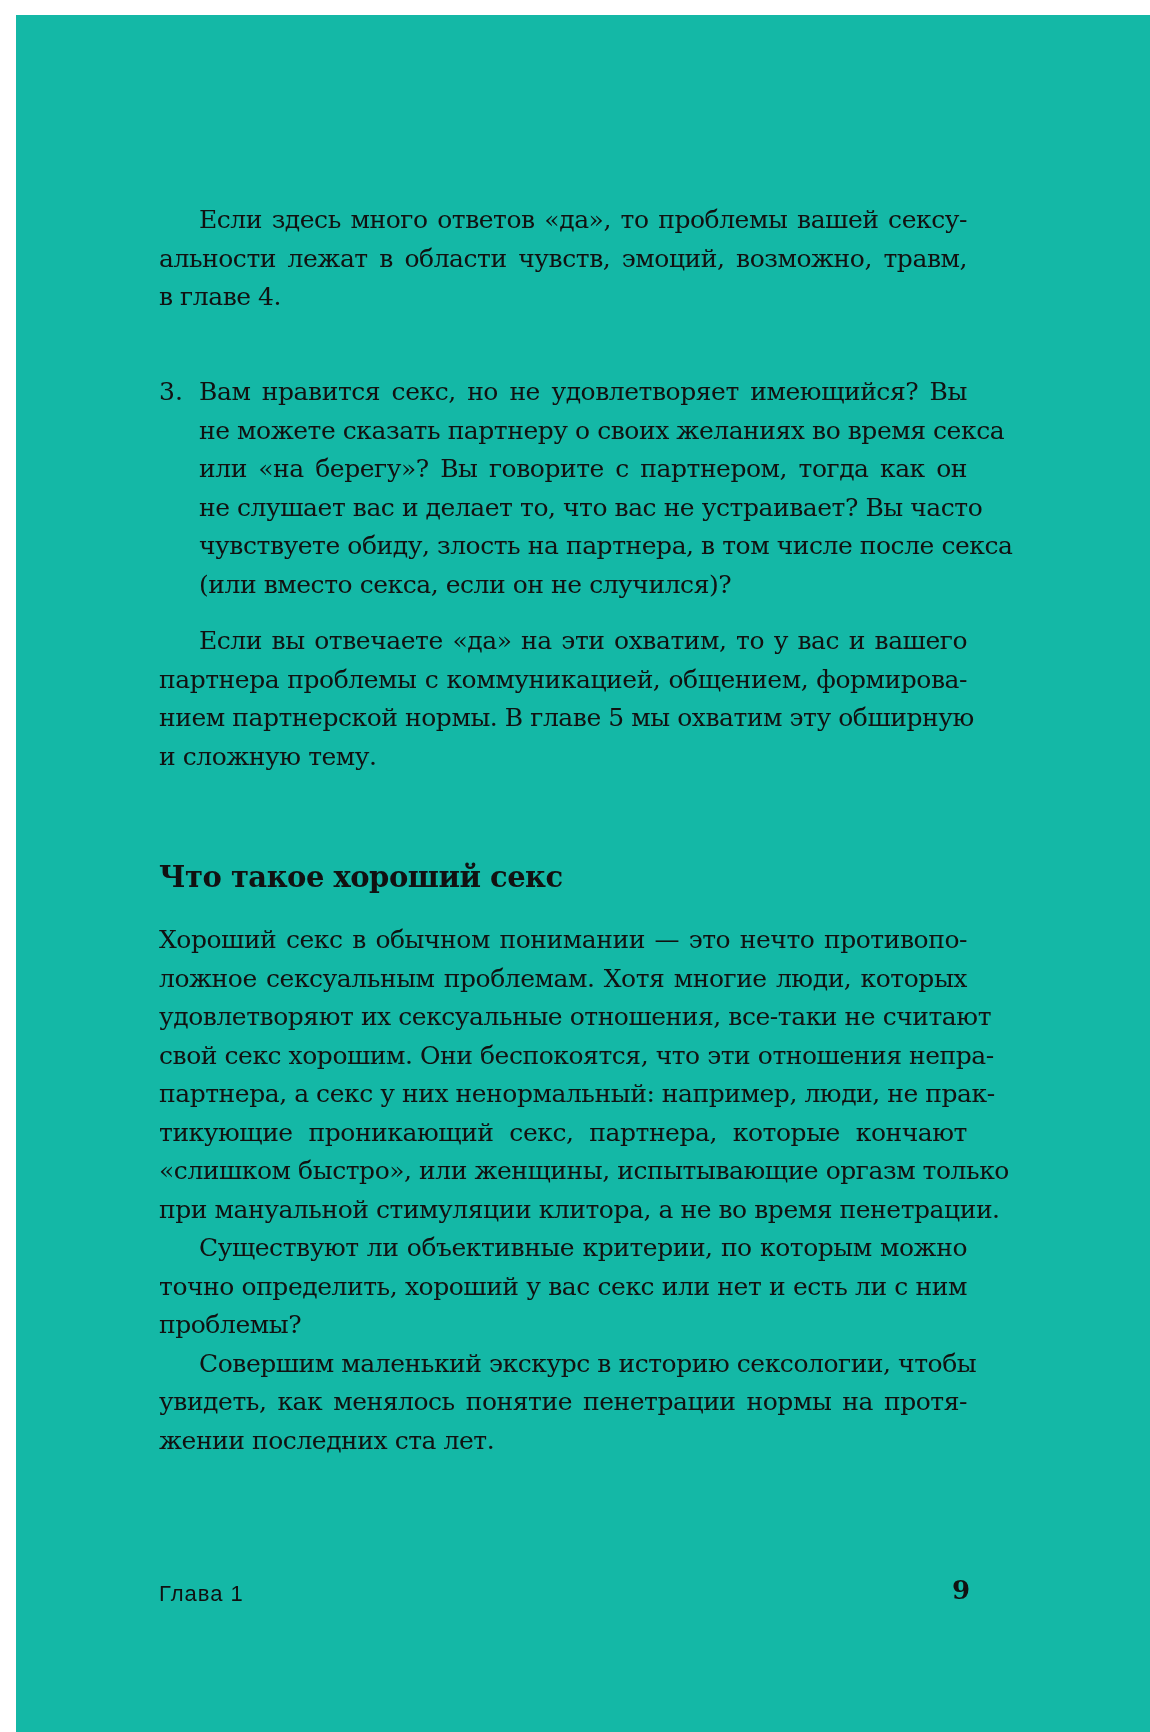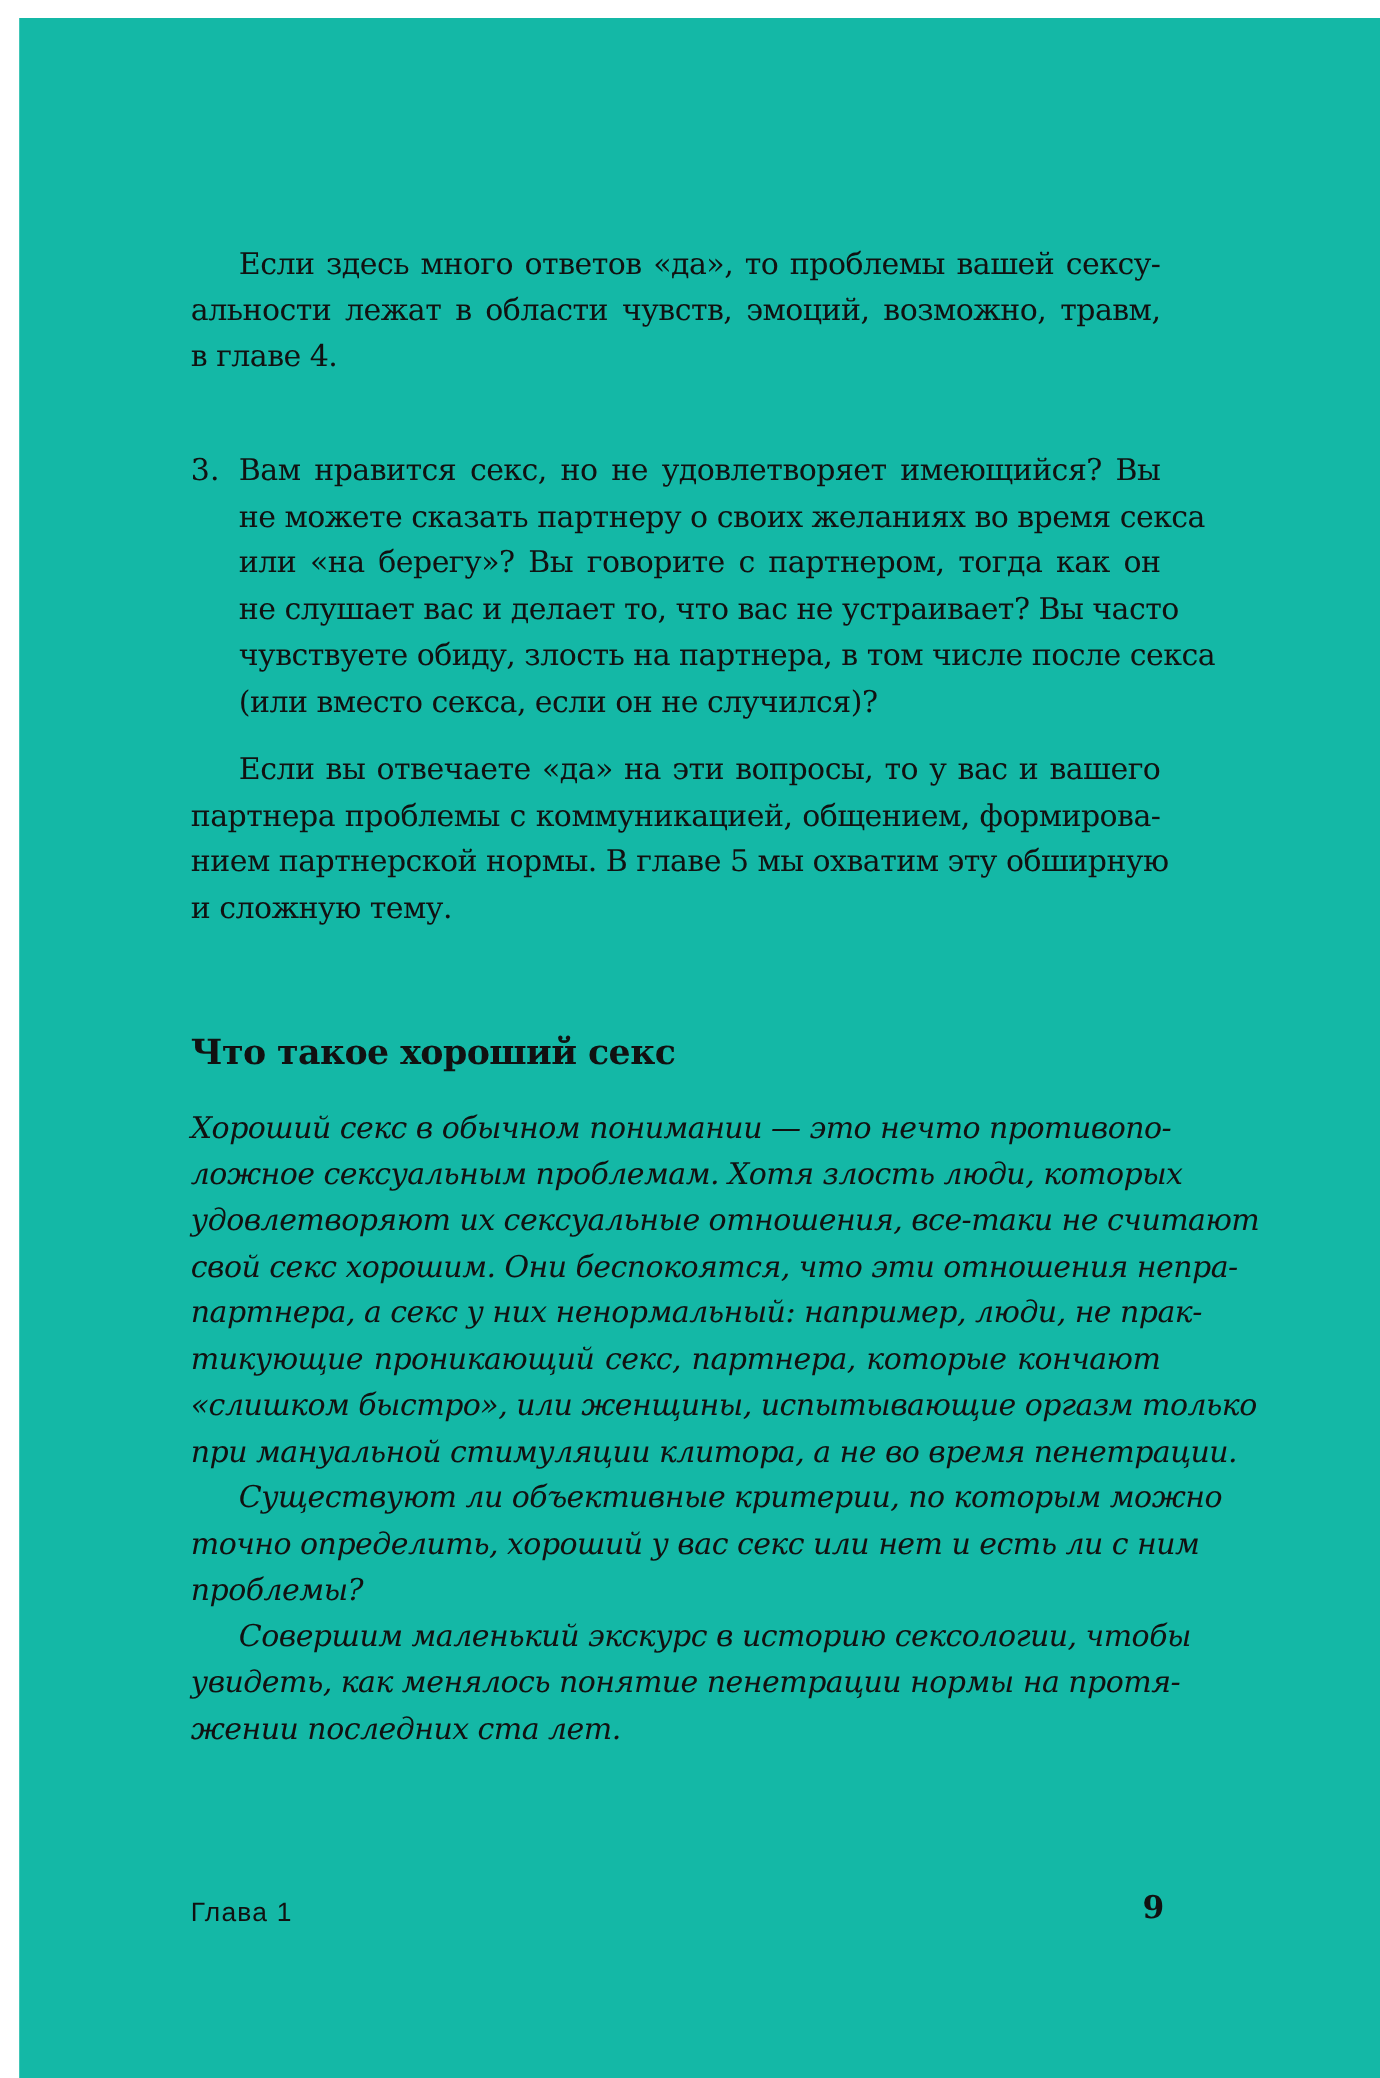--- a/index.html
+++ b/index.html
@@ -21,21 +21,21 @@
   .list-line { padding-left: 40px; }
   .list-num { position: absolute; left: 0; font-size: 25px; }
   .block1 { top: 186px; }
   .list { top: 358px; }
   .block2 { top: 607px; }
   .heading {
     position: absolute; left: 143px; top: 845px;
     font-family: "DejaVu Serif", "Liberation Serif", serif;
     font-weight: bold; font-size: 29px; letter-spacing: -0.5px; white-space: nowrap;
   }
-  .block3 { top: 906px; font-style: italic; }
+  .block3 { top: 906px; }
   .footer-left {
     position: absolute; left: 143px; top: 1566px;
     font-family: Liberation Sans, sans-serif; font-size: 22px; letter-spacing: 1px;
   }
   .footer-right {
     position: absolute; left: 936px; top: 1560px;
     font-family: "DejaVu Serif", "Liberation Serif", serif; font-size: 26px; font-weight: bold;
   }
 </style>
 </head>
@@ -53,31 +53,31 @@
     <span class="list-num" style="line-height:38.5px;">3.</span>
     <span class="line list-line">Вам нравится секс, но не удовлетворяет имеющийся? Вы</span>
     <span class="line list-line">не можете сказать партнеру о своих желаниях во время секса</span>
     <span class="line list-line">или «на берегу»? Вы говорите с партнером, тогда как он</span>
     <span class="line list-line">не слушает вас и делает то, что вас не устраивает? Вы часто</span>
     <span class="line list-line">чувствуете обиду, злость на партнера, в том числе после секса</span>
     <span class="line list-line last">(или вместо секса, если он не случился)?</span>
   </div>
 
   <div class="col block2">
-    <span class="line indent">Если вы отвечаете «да» на эти вопросы, то у вас и вашего</span>
+    <span class="line indent">Если вы отвечаете «да» на эти охватим, то у вас и вашего</span>
     <span class="line">партнера проблемы с коммуникацией, общением, формирова-</span>
     <span class="line">нием партнерской нормы. В главе 5 мы охватим эту обширную</span>
     <span class="line last">и сложную тему.</span>
   </div>
 
   <div class="heading">Что такое хороший секс</div>
 
   <div class="col block3">
     <span class="line">Хороший секс в обычном понимании — это нечто противопо-</span>
-    <span class="line">ложное сексуальным проблемам. Хотя злость люди, которых</span>
+    <span class="line">ложное сексуальным проблемам. Хотя многие люди, которых</span>
     <span class="line">удовлетворяют их сексуальные отношения, все-таки не считают</span>
     <span class="line">свой секс хорошим. Они беспокоятся, что эти отношения непра-</span>
     <span class="line">партнера, а секс у них ненормальный: например, люди, не прак-</span>
     <span class="line">тикующие проникающий секс, партнера, которые кончают</span>
     <span class="line">«слишком быстро», или женщины, испытывающие оргазм только</span>
     <span class="line last">при мануальной стимуляции клитора, а не во время пенетрации.</span>
 
     <span class="line indent">Существуют ли объективные критерии, по которым можно</span>
     <span class="line">точно определить, хороший у вас секс или нет и есть ли с ним</span>
     <span class="line last">проблемы?</span>

